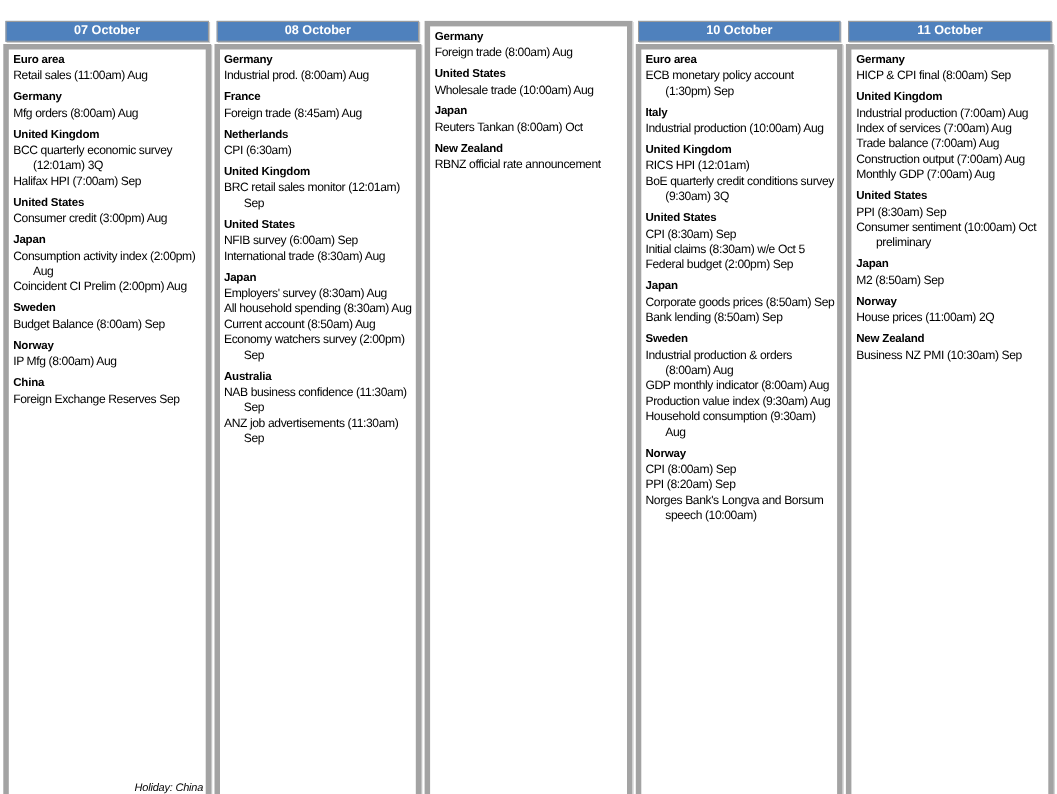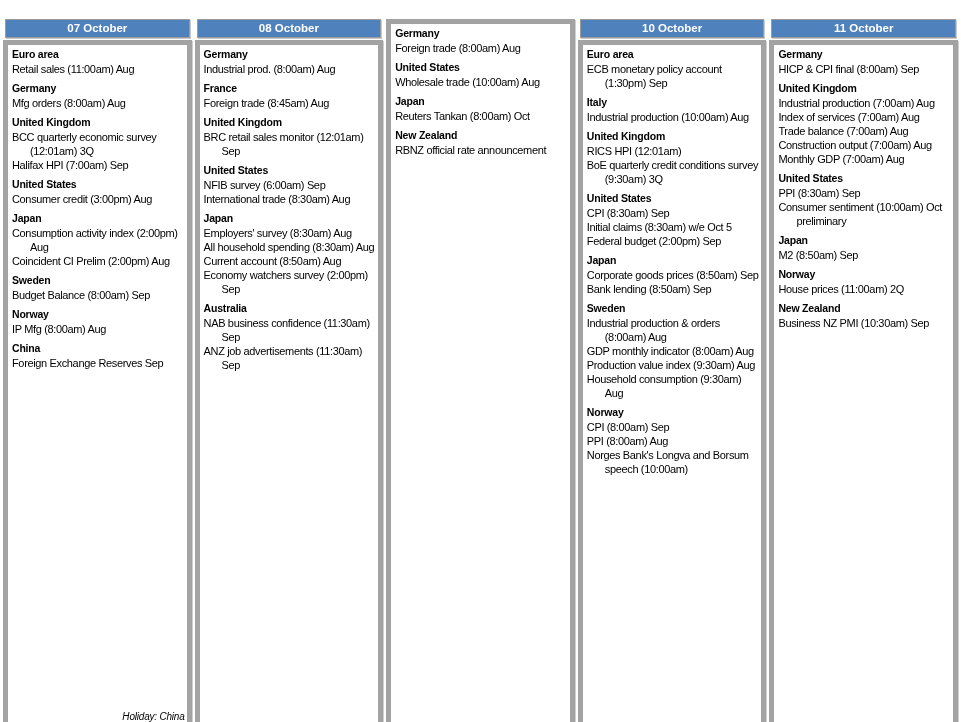--- a/index.html
+++ b/index.html
@@ -126,20 +126,24 @@
       <div class="col-body">
         <div class="group">
           <div class="country">Germany</div>
           <div class="event">Industrial prod. (8:00am) Aug</div>
         </div>
         <div class="group">
           <div class="country">France</div>
           <div class="event">Foreign trade (8:45am) Aug</div>
         </div>
         <div class="group">
+          <div class="country">Netherlands</div>
+          <div class="event">CPI (6:30am)</div>
+        </div>
+        <div class="group">
           <div class="country">United Kingdom</div>
           <div class="event">BRC retail sales monitor (12:01am) Sep</div>
         </div>
         <div class="group">
           <div class="country">United States</div>
           <div class="event">NFIB survey (6:00am) Sep</div>
           <div class="event">International trade (8:30am) Aug</div>
         </div>
         <div class="group">
           <div class="country">Japan</div>
@@ -205,21 +209,21 @@
         <div class="group">
           <div class="country">Sweden</div>
           <div class="event">Industrial production &amp; orders (8:00am) Aug</div>
           <div class="event">GDP monthly indicator (8:00am) Aug</div>
           <div class="event">Production value index (9:30am) Aug</div>
           <div class="event">Household consumption (9:30am) Aug</div>
         </div>
         <div class="group">
           <div class="country">Norway</div>
           <div class="event">CPI (8:00am) Sep</div>
-          <div class="event">PPI (8:00am) Aug</div>
+          <div class="event">PPI (8:20am) Sep</div>
           <div class="event">Norges Bank's Longva and Borsum speech (10:00am)</div>
         </div>
       </div>
     </div>
     <div class="col">
       <div class="col-header">11 October</div>
       <div class="col-body">
         <div class="group">
           <div class="country">Germany</div>
           <div class="event">HICP &amp; CPI final (8:00am) Sep</div>

